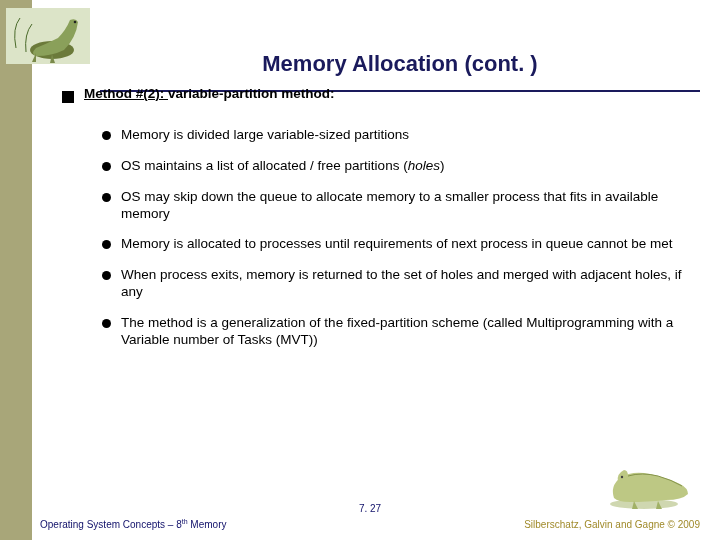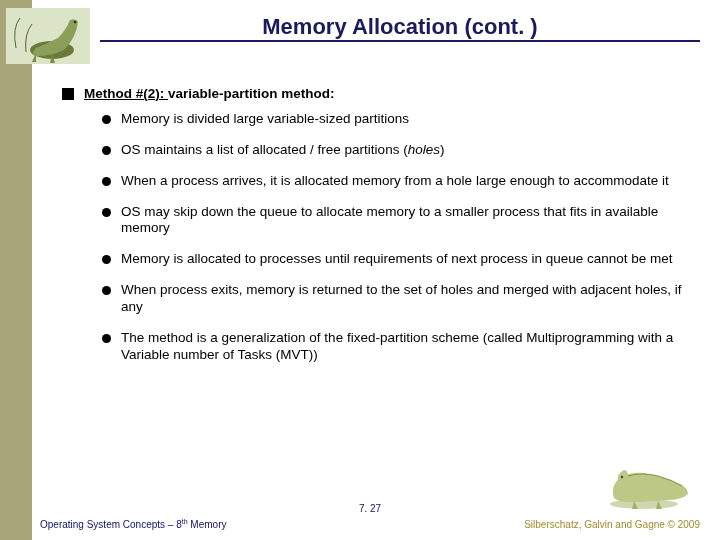--- a/index.html
+++ b/index.html
@@ -16,30 +16,30 @@
     position: absolute; left: 6px; top: 8px; width: 84px; height: 56px;
     border-bottom-right-radius: 6px;
   }
   .top-img svg { width: 100%; height: 100%; }
   .title-zone {
     position: absolute; left: 100px; top: 10px; right: 20px; height: 52px;
     text-align: center;
   }
   .title {
     font-size: 22px; font-weight: bold; color: #1a1a5c;
-    padding-top: 4px; padding-bottom: 0;
+    padding-top: 4px; padding-bottom: 13px; margin-top: 37px;
   }
   .title-rule {
     border: none; border-top: 2px solid #1a1a5c; width: 100%;
   }
   .content {
     position: absolute; left: 62px; top: 86px; right: 32px;
     font-size: 13.5px; color: #000; line-height: 1.25;
   }
-  .lvl1 { display: flex; margin-bottom: 8px; }
+  .lvl1 { display: flex; margin-bottom: 24px; align-items: flex-end; }
   .lvl1 .marker { width: 12px; height: 12px; background: #000; margin-top: 2px; margin-right: 10px; flex: none; }
   .lvl1 .txt { font-weight: bold; }
   .lvl1 .txt .ul { text-decoration: underline; }
   .lvl2 { display: flex; margin-left: 40px; margin-bottom: 14px; }
   .lvl2 .marker { width: 9px; height: 9px; border-radius: 50%; background: #000; margin-top: 4px; margin-right: 10px; flex: none; }
   .lvl2 .txt { }
   .hole { font-style: italic; }
   .footer {
     position: absolute; left: 40px; right: 20px; bottom: 10px; height: 30px;
     display: flex; justify-content: space-between; align-items: flex-end;
@@ -87,24 +87,20 @@
   <div class="lvl2">
     <div class="marker"></div>
     <div class="txt"><span>Memory is divided large variable-sized partitions</span></div>
   </div>
   <div class="lvl2">
     <div class="marker"></div>
     <div class="txt"><span>OS maintains a list of allocated / free partitions (</span><span class="hole">holes</span><span>)</span></div>
   </div>
   <div class="lvl2">
     <div class="marker"></div>
-    <div class="txt"><span>When a process arrives, it is allocated memory from a hole large enough to accommodate it</span></div>
-  </div>
-  <div class="lvl2">
-    <div class="marker"></div>
     <div class="txt"><span>OS may skip down the queue to allocate memory to a smaller process that fits in available memory</span></div>
   </div>
   <div class="lvl2">
     <div class="marker"></div>
     <div class="txt"><span>Memory is allocated to processes until requirements of next process in queue cannot be met</span></div>
   </div>
   <div class="lvl2">
     <div class="marker"></div>
     <div class="txt"><span>When process exits, memory is returned to the set of holes and merged with adjacent holes, if any</span></div>
   </div>

